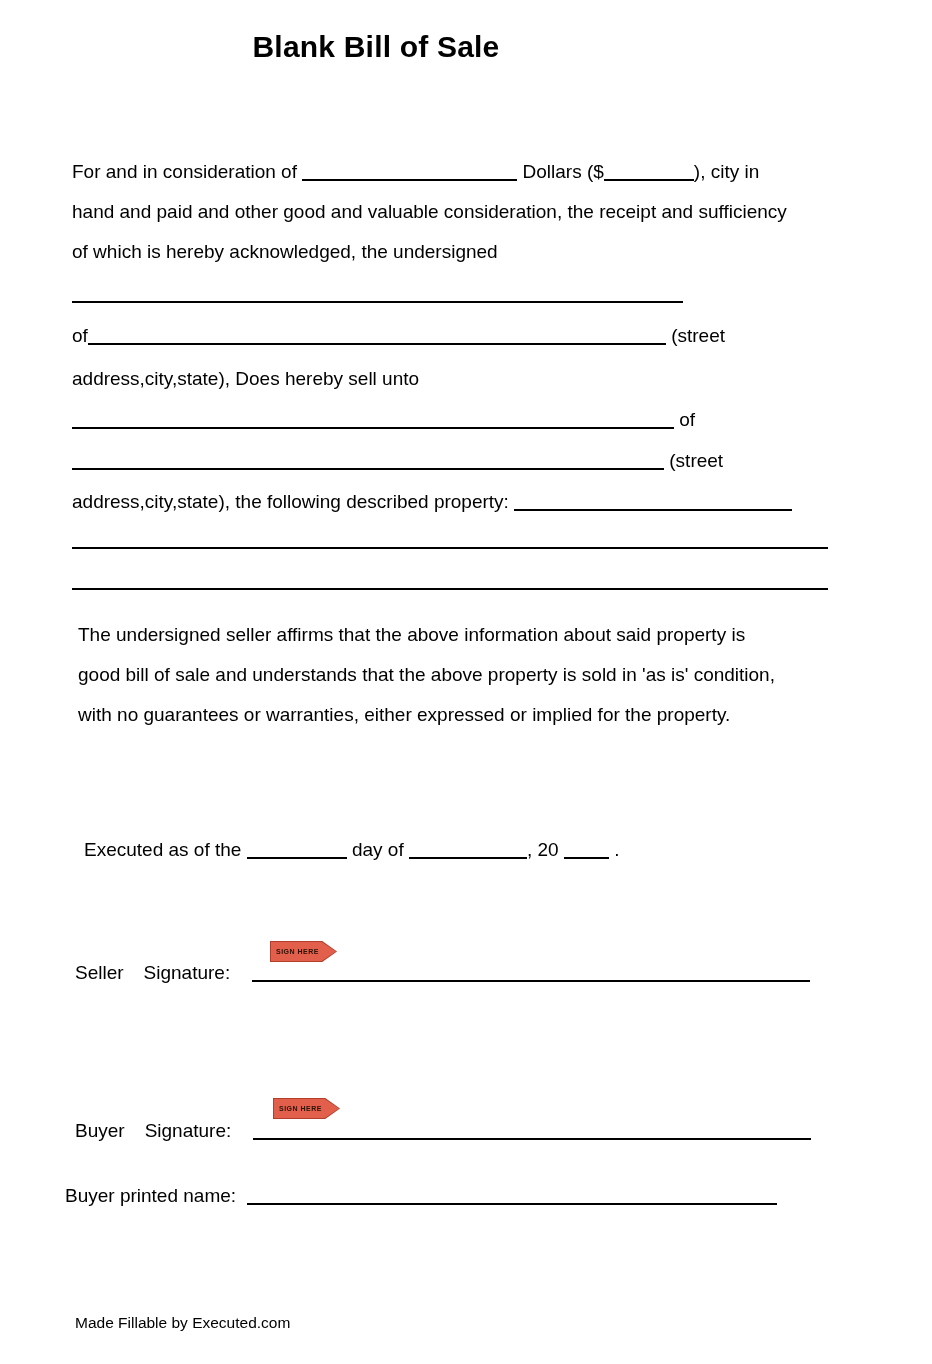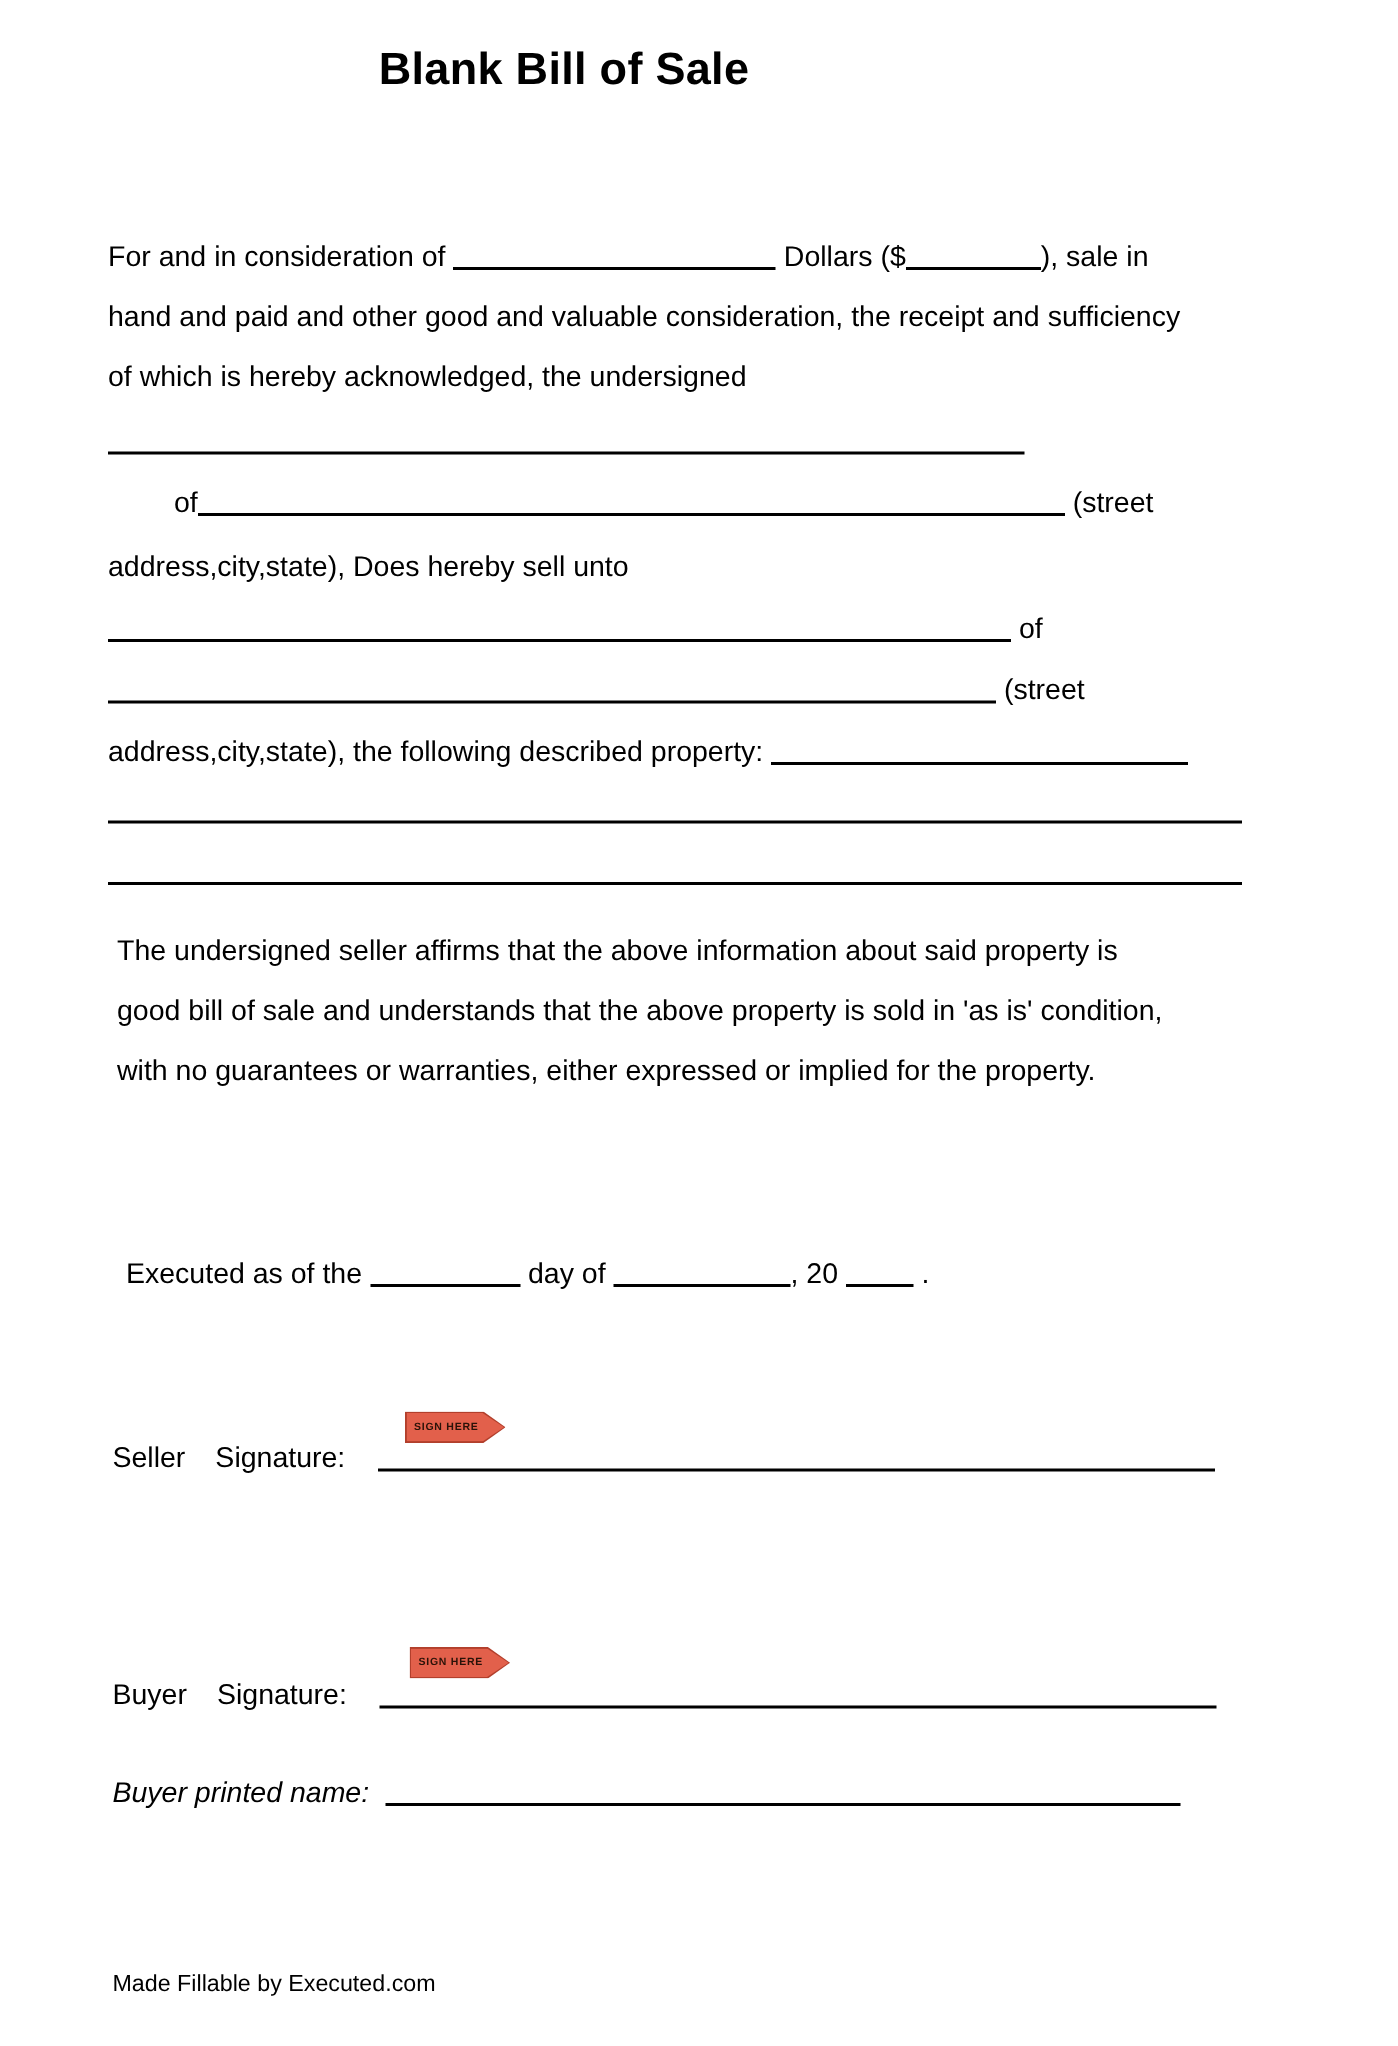--- a/index.html
+++ b/index.html
@@ -62,28 +62,28 @@
   }
 </style>
 </head>
 <body>
 
 <div class="page">
 
   <h1 class="title">Blank Bill of Sale</h1>
 
   <div class="block" style="left:72px; top:152px;">
-    <div class="ln"><span>For and in consideration of</span> <span class="blank" style="width:215px"></span> <span>Dollars ($</span><span class="blank" style="width:90px"></span><span>), sale in</span></div>
+    <div class="ln"><span>For and in consideration of</span> <span class="blank" style="width:215px"></span> <span>Dollars ($</span><span class="blank" style="width:90px"></span><span>), city in</span></div>
     <div class="ln">hand and paid and other good and valuable consideration, the receipt and sufficiency</div>
     <div class="ln">of which is hereby acknowledged, the undersigned</div>
   </div>
 
   <div class="rule" style="left:72px; top:301px; width:611px;"></div>
 
-  <div class="block" style="left:72px; top:316px;margin-left:44px;">
+  <div class="block" style="left:72px; top:316px;">
     <div class="ln"><span>of</span><span class="blank" style="width:578px"></span> <span>(street</span></div>
   </div>
 
   <div class="block" style="left:72px; top:359px;">
     <div class="ln">address,city,state), Does hereby sell unto</div>
   </div>
 
   <div class="block" style="left:72px; top:400px;">
     <div class="ln"><span class="blank" style="width:602px"></span> <span>of</span></div>
   </div>
@@ -121,19 +121,19 @@
 
   <div class="sign-tag" style="left:273px; top:1098px;">
     <div class="sign-tag-inner">
       <span class="sign-tag-text">SIGN HERE</span>
     </div>
   </div>
   <div class="block sigrow" style="left:75px; top:1111px;">
     <span>Buyer</span><span class="siglabel2">Signature:</span><span class="blank sigblank" style="width:558px"></span>
   </div>
 
-  <div class="block sigrow" style="left:75px; top:1176px;font-style:italic;">
+  <div class="block sigrow" style="left:65px; top:1176px;">
     <span>Buyer printed name:</span> <span class="blank" style="width:530px; margin-left:6px;"></span>
   </div>
 
   <div class="footer">Made Fillable by Executed.com</div>
 
 </div>
 
 </body></html>

